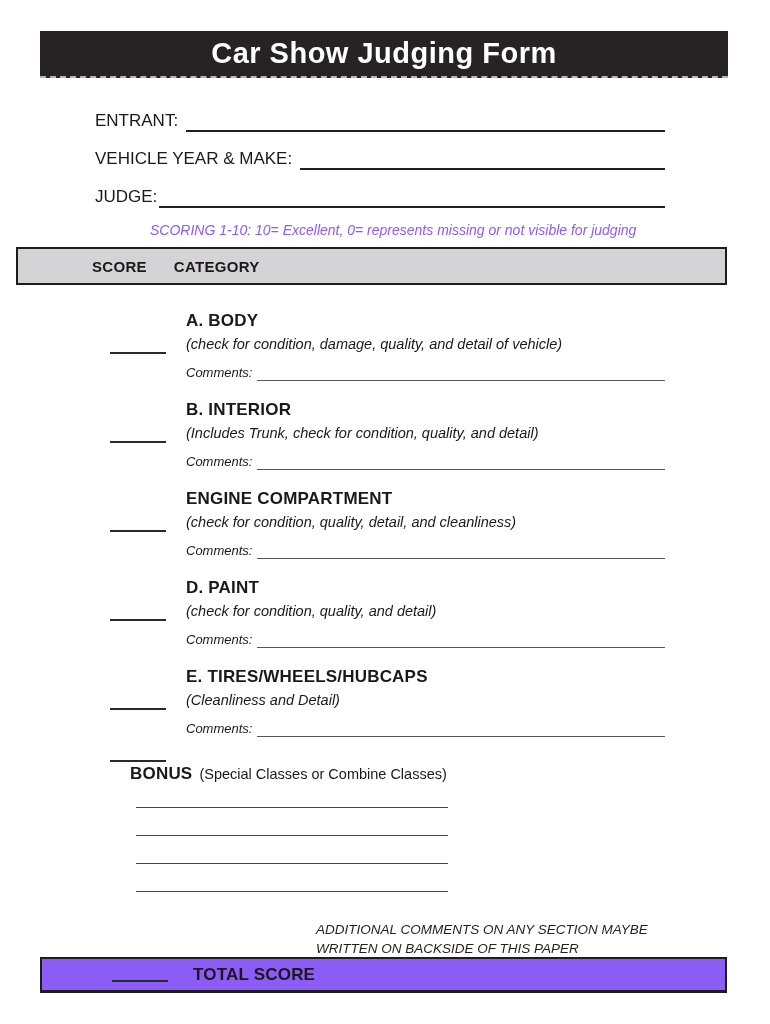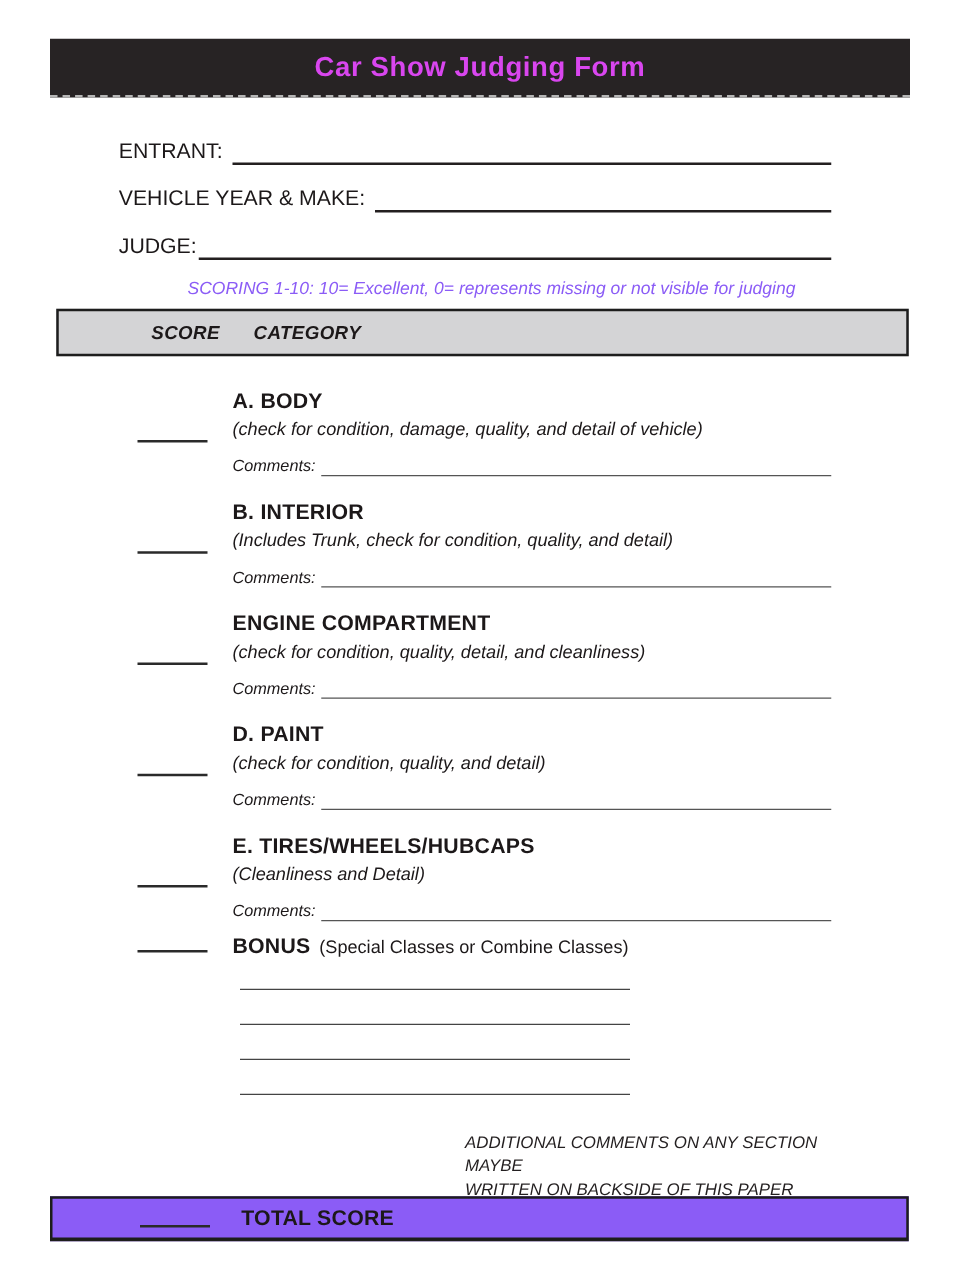--- a/index.html
+++ b/index.html
@@ -13,54 +13,54 @@
     overflow:hidden;
   }
   .title-bar {
     margin:31px 42px 0 40px;
     height:47px;
     background:#272324;
     border-bottom:2px dashed #b6b6b6;
     display:flex; align-items:center; justify-content:center;
   }
   .title-bar h1 {
-    color:#d946ef; font-size:22px; font-weight:bold; letter-spacing:0.5px;
+    color:#ffffff; font-size:29px; font-weight:bold; letter-spacing:0.5px;
   }
   .fields { margin:16px 105px 0 95px; }
   .field-row { display:flex; align-items:flex-end; height:38px; }
   .field-label { font-weight:normal; font-size:17px; white-space:nowrap; padding-bottom:1px; }
   .field-line { flex:1; border-bottom:2px solid #231f20; height:24px; margin-left:8px; }
   .field-line.tight { margin-left:2px; }
   .scoring-note {
     margin:14px 0 0 150px;
     font-style:italic; font-size:14px; color:#8b5cf6;
   }
   .score-header-bar {
-    margin:9px 43px 0 45px;
+    margin:9px 43px 0 16px;
     height:38px;
     background:#d4d4d6;
     border:2px solid #1d1d1d;
-    display:flex; align-items:center;font-style:italic;
+    display:flex; align-items:center;
   }
   .score-header-bar .hdr-score { margin-left:74px; font-weight:bold; font-size:15px; letter-spacing:0.3px; }
   .score-header-bar .hdr-category { margin-left:27px; font-weight:bold; font-size:15px; letter-spacing:0.3px; }
   .sections { margin-top:16px; }
   .section { display:flex; margin-left:110px; margin-right:105px; height:89px;align-items:center; }
   .score-blank {
     width:56px; height:16px; margin-top:0;
     border-bottom:2px solid #2a2a2a;
     flex:none;
   }
   .section-content { flex:1; margin-left:20px; }
   .section-title { font-weight:bold; font-size:17px; line-height:22px; letter-spacing:0.2px; }
   .section-desc { font-style:italic; font-size:14.5px; line-height:22px; margin-top:1px; }
   .comments-row { display:flex; align-items:flex-end; margin-top:2px; height:24px; }
   .comments-label { font-style:italic; font-size:13px; padding-bottom:1px; }
   .comments-line { flex:1; border-bottom:1px solid #555; height:16px; margin-left:5px; }
-  .bonus-section { display:flex; margin-left:110px; margin-right:105px; }
+  .bonus-section { display:flex; margin-left:110px; margin-right:105px;flex-direction:column; }
   .bonus-title-row { display:flex; align-items:baseline; line-height:24px; }
   .bonus-desc { font-size:14.5px; margin-left:7px; }
   .bonus-lines { margin-left:6px; }
   .bonus-line { width:312px; border-bottom:1.5px solid #444; }
   .bonus-line.first { height:22px; }
   .bonus-line.rest { height:28px; }
   .note { margin:28px 0 0 186px; font-style:italic; font-size:13.5px; line-height:19px; color:#231f20; }
   .total-bar {
     position:absolute; left:40px; right:43px; top:957px;
     height:36px;

